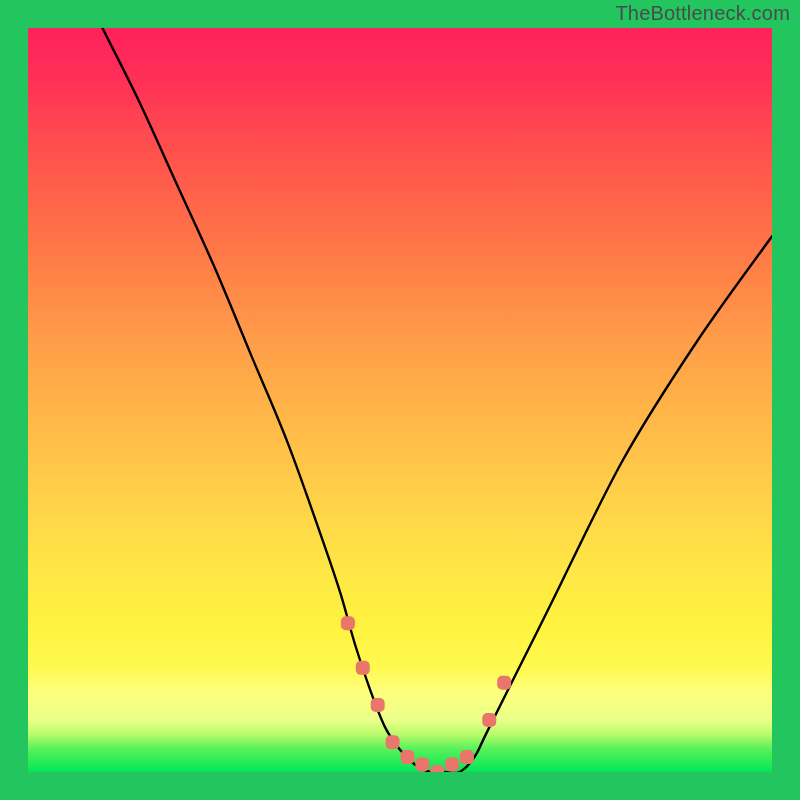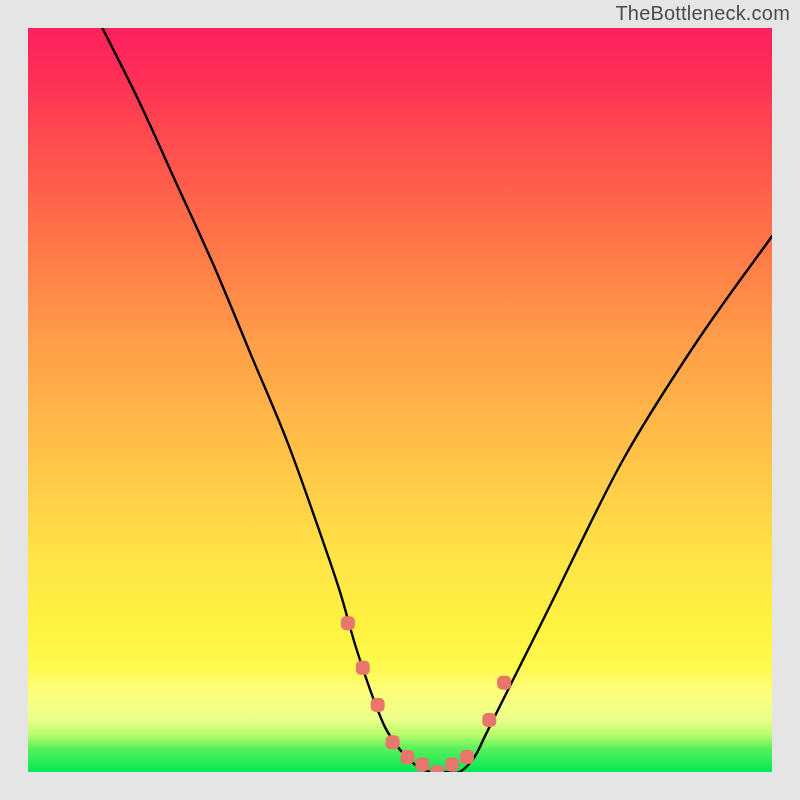--- a/index.html
+++ b/index.html
@@ -10,21 +10,21 @@
     overflow: hidden;
     background: #000;
     font-family: Arial, Helvetica, sans-serif;
   }
   .frame {
     position: absolute;
     left: 0;
     top: 0;
     width: 800px;
     height: 800px;
-    background: #e5e5e5;
+    background: #22c55e;
   }
   .plot {
     position: absolute;
     left: 28px;
     top: 28px;
     width: 744px;
     height: 744px;
     
     background: linear-gradient(
       to top,

